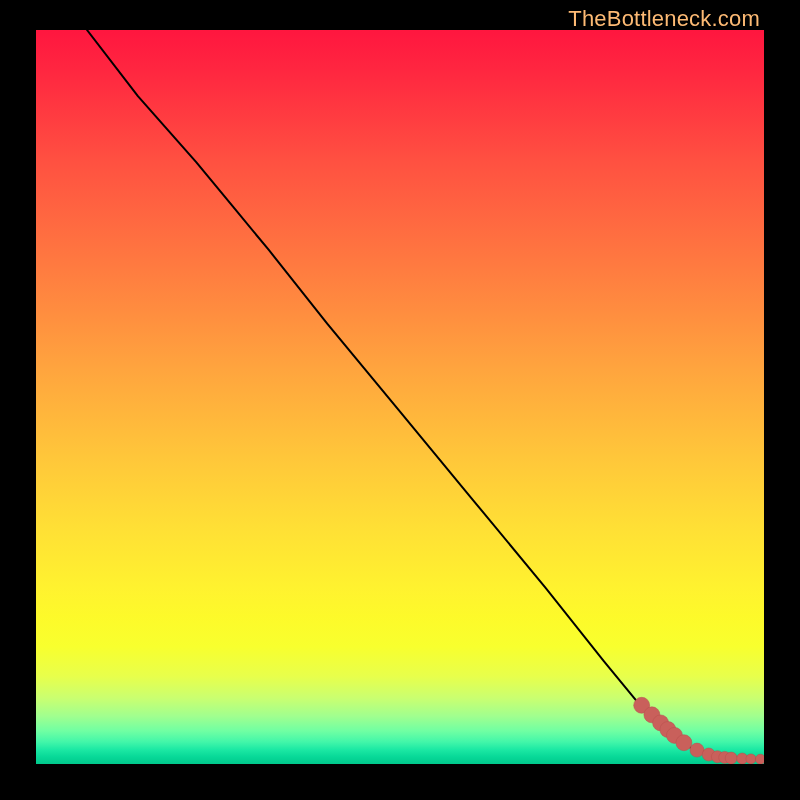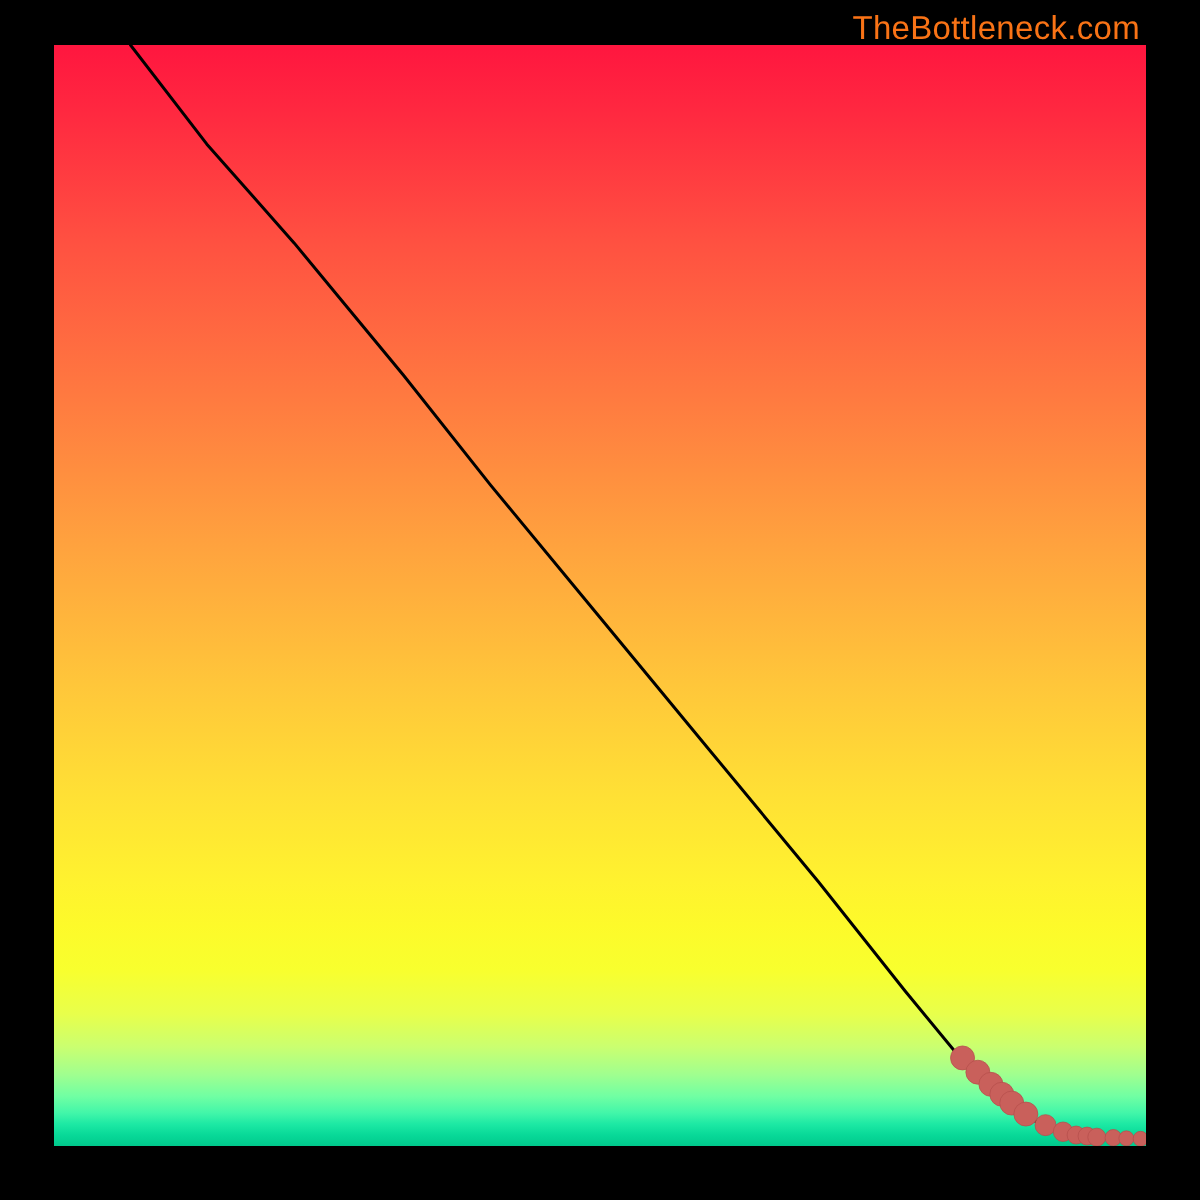--- a/index.html
+++ b/index.html
@@ -50,21 +50,21 @@
       #42f6a9 97%,
       #1de9a4 98%,
       #08d998 99%,
       #00c98c 100%
     );
   }
   .watermark {
     position: absolute;
     top: 6px;
     right: 40px;
-    color: #f97316;
+    color: #fdba74;
     font-size: 22px;
     letter-spacing: 0.2px;
     user-select: none;
     margin-left: 20px;
   }
   svg.overlay {
     position: absolute;
     left: 0;
     top: 0;
   }

